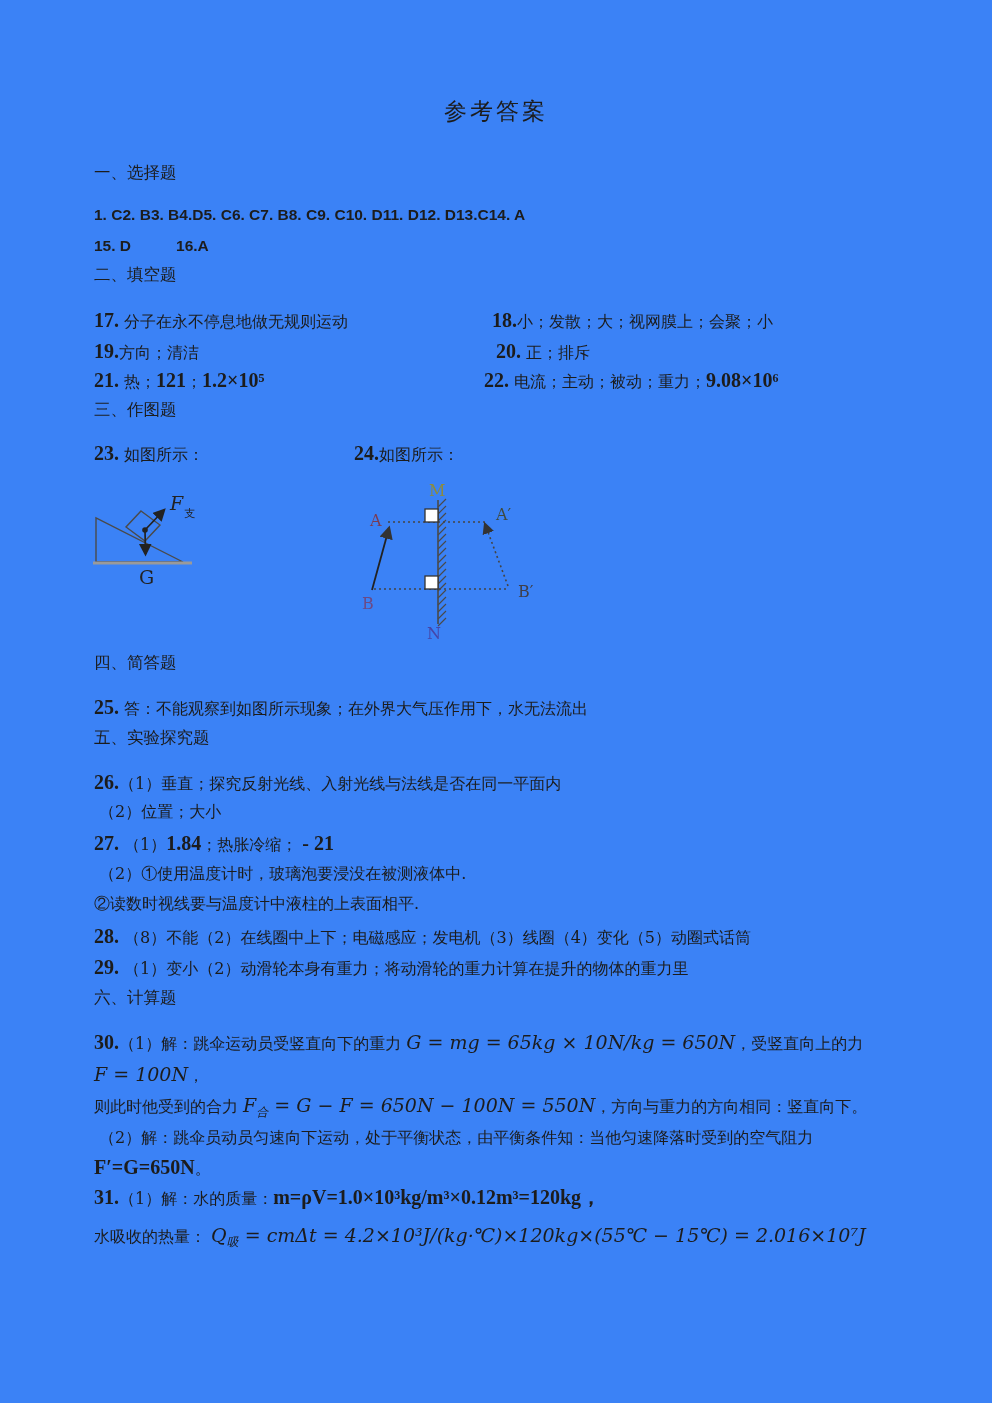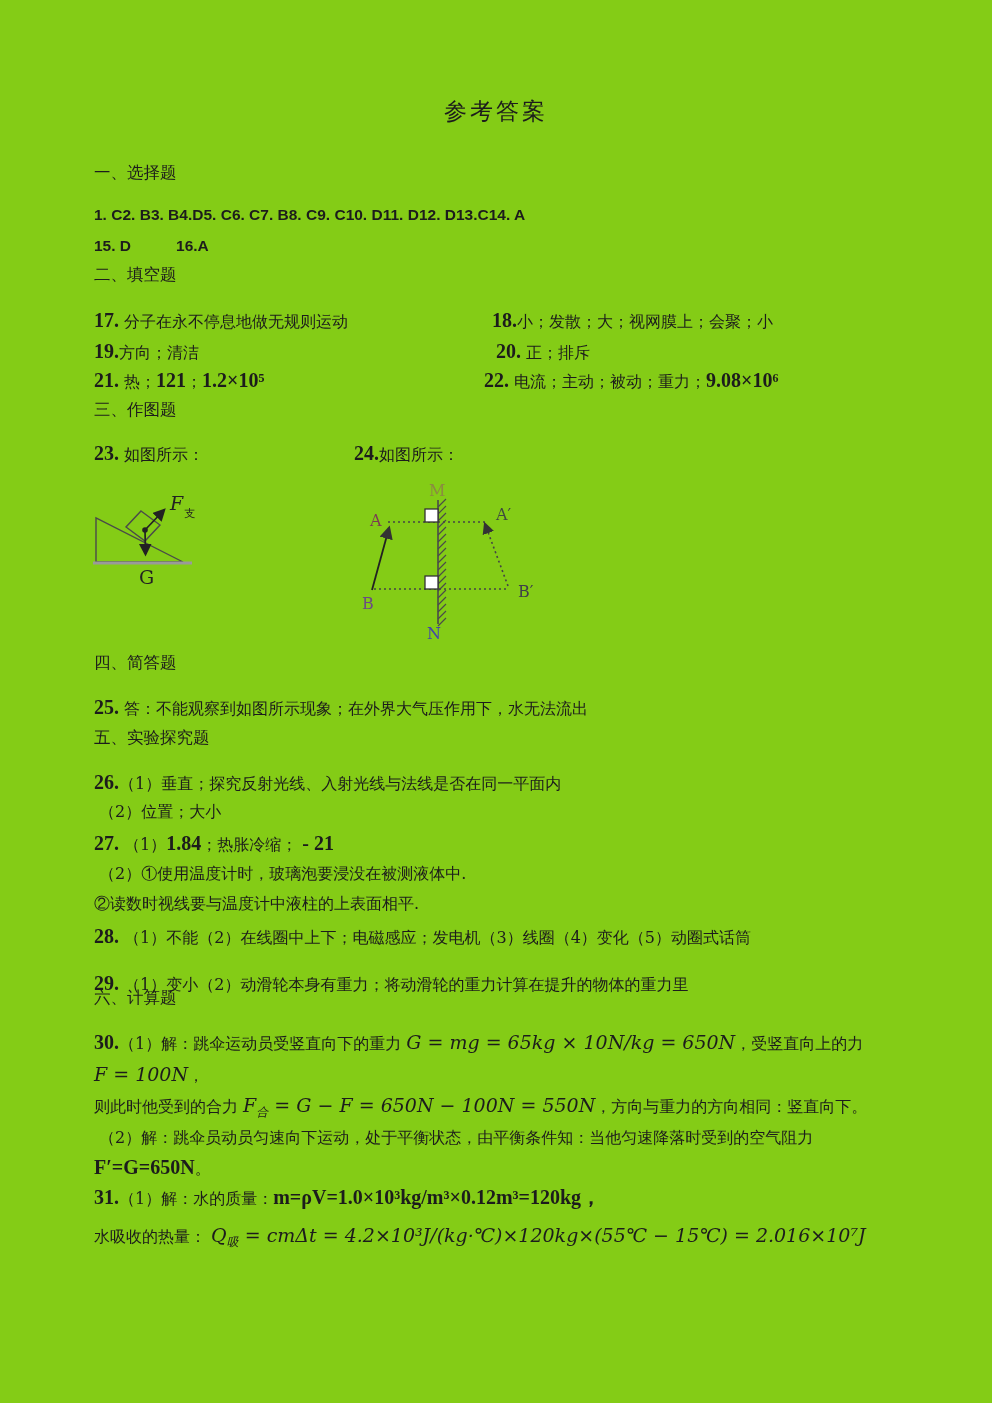--- a/index.html
+++ b/index.html
@@ -1,19 +1,19 @@
 <!DOCTYPE html>
 <html><head>
 <meta charset="utf-8">
 <style>
   html,body { margin:0; padding:0; background:#ffffff; }
   .page {
     position:relative;
     width:992px; height:1403px;
-    background:#84cc16;
+    background:#3b82f6;
     font-family:"DejaVu Serif","Liberation Serif",serif;
     color:#1c1c1c;
     font-size:16px;
     overflow:hidden;
   }
   .abs { position:absolute; white-space:nowrap; line-height:22px; }
   .title { font-size:23px; letter-spacing:3px; left:0; right:0; text-align:center; }
   .heading { font-size:16.5px; }
   .b { font-weight:bold; font-family:Liberation Serif, serif; font-size:20px; }
   .i { font-style:italic; font-family:"DejaVu Serif",serif; font-size:19px; }
@@ -111,22 +111,22 @@
 
   <div class="abs heading" style="left:94px; top:652px;">四、简答题</div>
   <div class="abs" style="left:94px; top:696px;"><span class="b">25.</span><span class=""> 答：不能观察到如图所示现象；在外界大气压作用下，水无法流出</span></div>
 
   <div class="abs heading" style="left:94px; top:727px;">五、实验探究题</div>
   <div class="abs" style="left:94px; top:771px;"><span class="b">26.</span><span class="">（1）垂直；探究反射光线、入射光线与法线是否在同一平面内</span></div>
   <div class="abs" style="left:99px; top:801px;"><span class="">（2）位置；大小</span></div>
   <div class="abs" style="left:94px; top:832px;"><span class="b">27.</span><span class=""> （1）</span><span class="b">1.84</span><span class="">；热胀冷缩；</span><span class="b"> - 21</span></div>
   <div class="abs" style="left:99px; top:863px;"><span class="">（2）①使用温度计时，玻璃泡要浸没在被测液体中.</span></div>
   <div class="abs" style="left:94px; top:893px;"><span class="">②读数时视线要与温度计中液柱的上表面相平.</span></div>
-  <div class="abs" style="left:94px; top:925px;"><span class="b">28.</span><span class=""> （1）不能（2）在线圈中上下；电磁感应；发电机（3）线圈（4）变化（5）动圈式话筒</span></div>
-  <div class="abs" style="left:94px; top:956px;margin-top:16px;"><span class="b">29.</span><span class=""> （1）变小（2）动滑轮本身有重力；将动滑轮的重力计算在提升的物体的重力里</span></div>
+  <div class="abs" style="left:94px; top:925px;"><span class="b">28.</span><span class=""> （8）不能（2）在线圈中上下；电磁感应；发电机（3）线圈（4）变化（5）动圈式话筒</span></div>
+  <div class="abs" style="left:94px; top:956px;"><span class="b">29.</span><span class=""> （1）变小（2）动滑轮本身有重力；将动滑轮的重力计算在提升的物体的重力里</span></div>
 
   <div class="abs heading" style="left:94px; top:987px;">六、计算题</div>
   <div class="abs" style="left:94px; top:1031px;"><span class="b">30.</span><span class="">（1）解：跳伞运动员受竖直向下的重力 </span><span class="i">G = mg = 65kg × 10N/kg = 650N</span><span class="">，受竖直向上的力</span></div>
   <div class="abs" style="left:94px; top:1063px;"><span class="i">F = 100N</span><span class="">，</span></div>
   <div class="abs" style="left:94px; top:1094px;"><span class="">则此时他受到的合力 </span><span class="i">F</span><span class="i sub">合</span><span class="i"> = G − F = 650N − 100N = 550N</span><span class="">，方向与重力的方向相同：竖直向下。</span></div>
   <div class="abs" style="left:99px; top:1127px;"><span class="">（2）解：跳伞员动员匀速向下运动，处于平衡状态，由平衡条件知：当他匀速降落时受到的空气阻力</span></div>
   <div class="abs" style="left:94px; top:1156px;"><span class="b">F′=G=650N</span><span class="">。</span></div>
   <div class="abs" style="left:94px; top:1186px;"><span class="b">31.</span><span class="">（1）解：水的质量：</span><span class="b">m=ρV=1.0×10³kg/m³×0.12m³=120kg，</span></div>
   <div class="abs" style="left:94px; top:1224px;"><span class="">水吸收的热量：  </span><span class="i">Q</span><span class="i sub">吸</span><span class="i"> = cmΔt = 4.2×10³J/(kg·℃)×120kg×(55℃ − 15℃) = 2.016×10⁷J</span></div>
 

